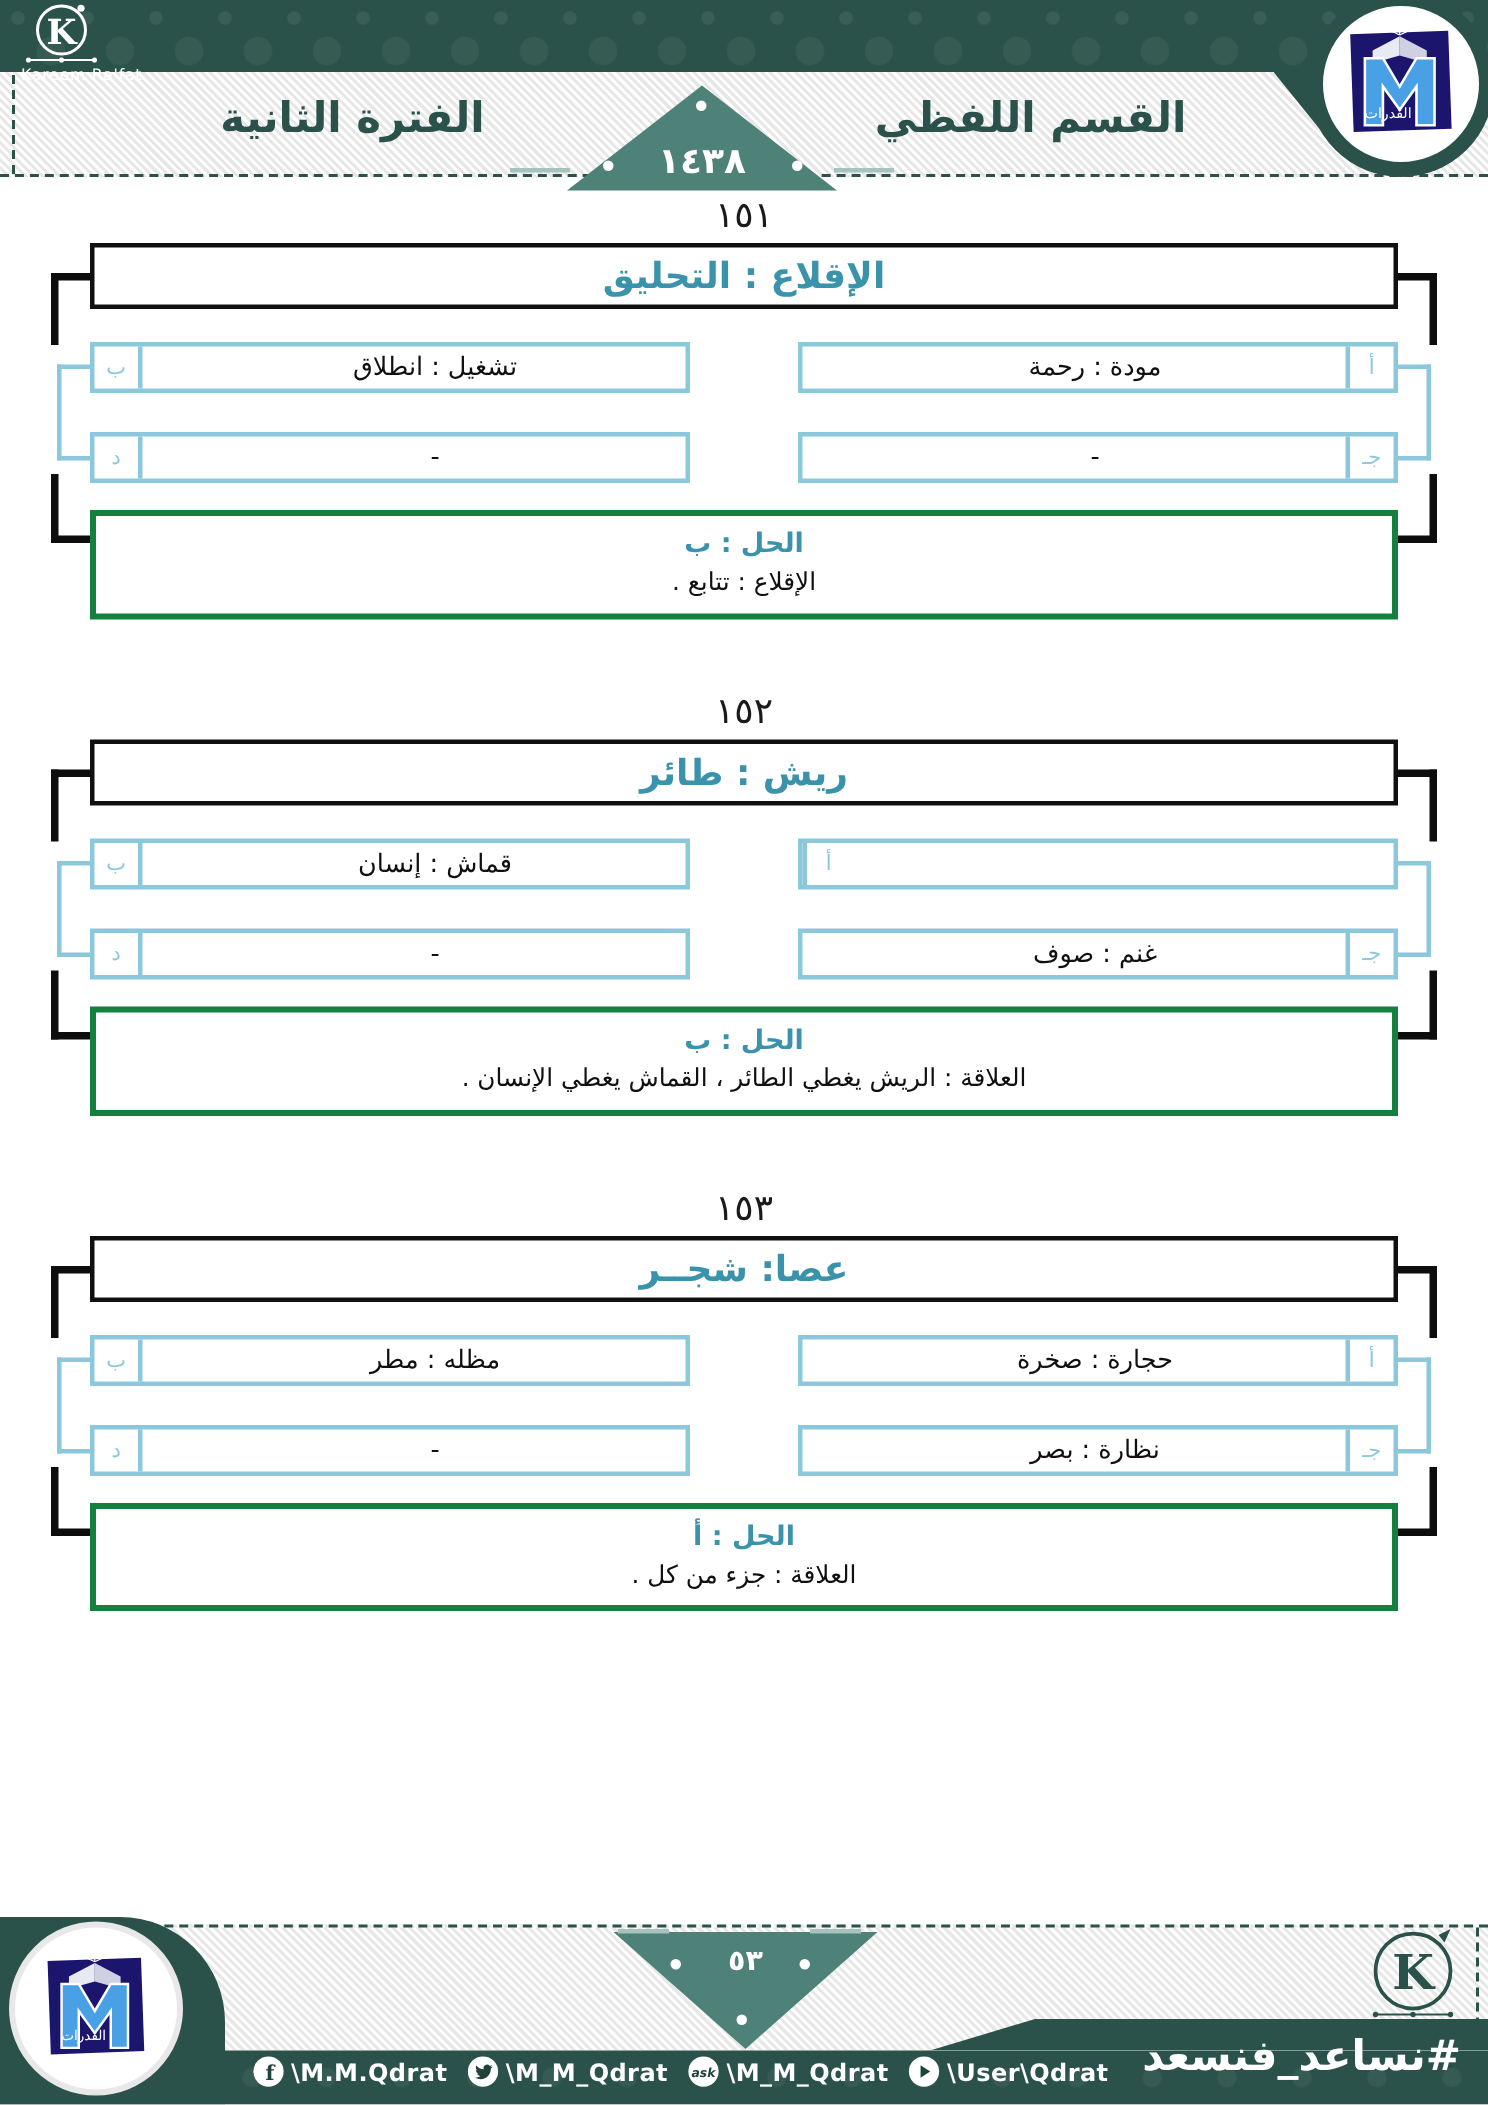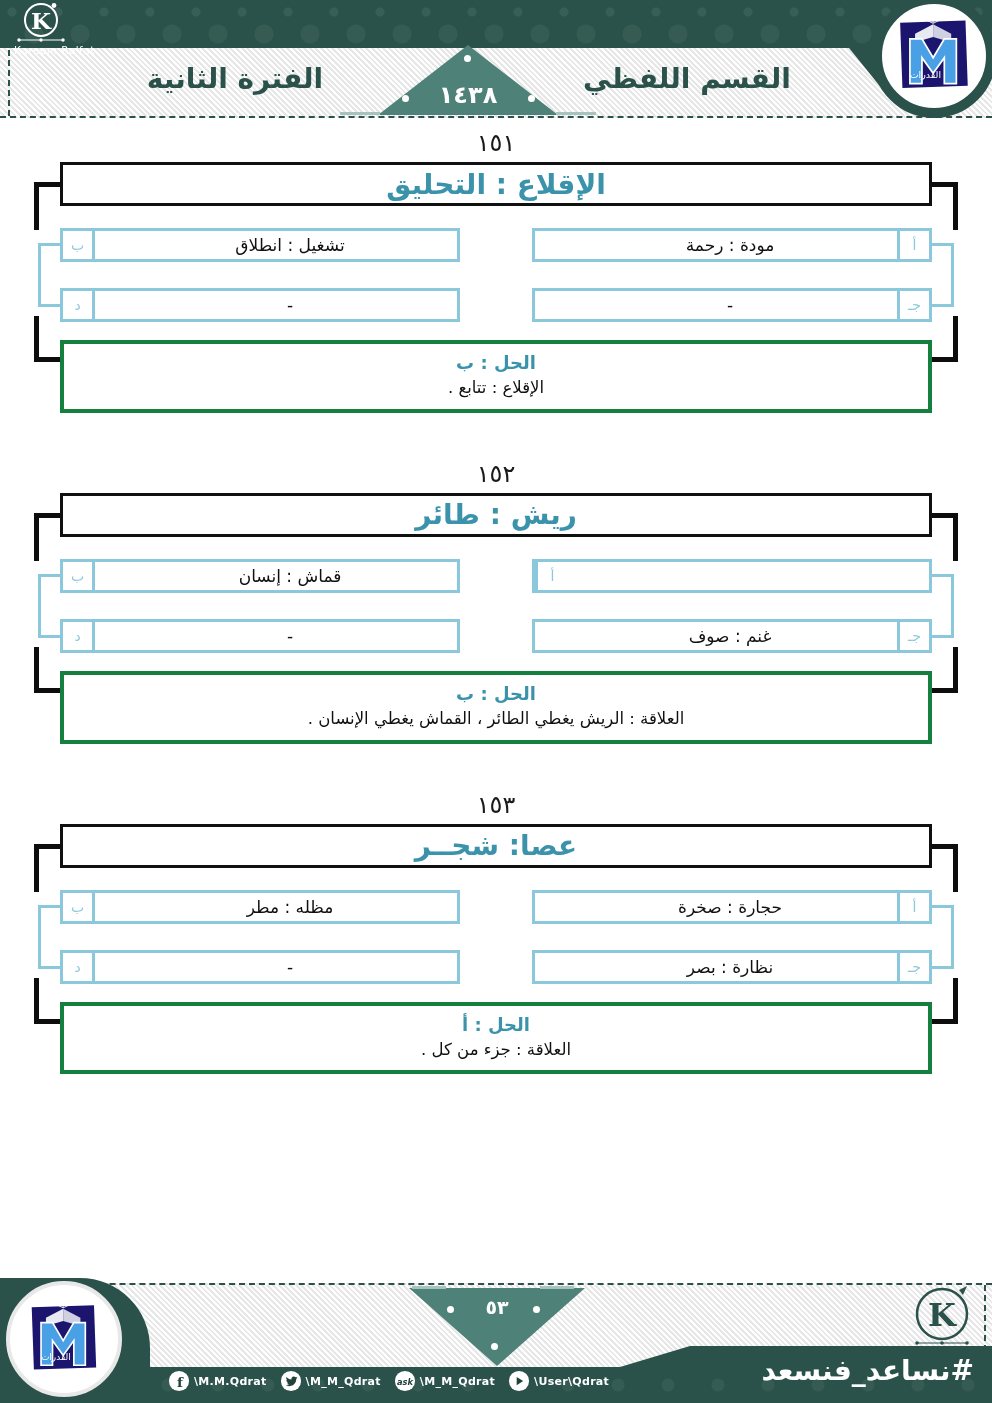--- a/index.html
+++ b/index.html
@@ -30,21 +30,21 @@
   .k-logo-wrap { position:absolute; top:2px; left:6px; width:120px; z-index:4; text-align:center; }
   .k-brand-name { color:#fff; font-size:10.5px; letter-spacing:.5px; margin-top:-4px; text-align:left; padding-left:8px; }
   .period-title {
     position:absolute; top:62px; left:110px; width:250px; text-align:center;
     font-size:28px; font-weight:bold; color:#2a524a; z-index:3;
   }
   .section-title {
     position:absolute; top:62px; left:557px; width:260px; text-align:center;
     font-size:28px; font-weight:bold; color:#2a524a; z-index:3;
   }
-  .year-tri { position:absolute; left:378px; top:45px; width:180px; height:70px; z-index:3; }
+  .year-tri { position:absolute; left:378px; top:57px; width:180px; height:70px; z-index:3; }
   .year-tri .tri { position:absolute; left:0; top:0; width:0; height:0;
     border-left:90px solid transparent; border-right:90px solid transparent; border-bottom:70px solid #4e8177; }
   .year-tri .num { position:absolute; left:0; right:0; bottom:6px; text-align:center;
     color:#fff; font-size:24px; font-weight:bold; letter-spacing:2px; }
   .wdot { position:absolute; width:7px; height:7px; border-radius:50%; background:#fff; }
   .tri-line { position:absolute; height:3px; background:#a6c4bd; z-index:3; }
   .header-wedge { position:absolute; left:849px; top:48px; width:34px; height:42px; background:#2a524a;
     clip-path:polygon(100% 0, 100% 100%, 0 0); z-index:3; }
   .header-logo-circle {
     position:absolute; left:872px; top:-6px; width:124px; height:124px; border-radius:50%;
@@ -55,21 +55,21 @@
   
   #questions-container { position:absolute; top:118px; left:0; width:992px; z-index:1; }
   .question { margin-top:10px; }
   .question + .question { margin-top:46px; }
   .q-number { text-align:center; font-size:24px; color:#1a1a1a; line-height:30px; margin-bottom:4px; }
   .q-frame { position:relative; width:872px; margin:0 auto; }
   .q-title-box {
     height:44px; border:3px solid #101010; background:#fff;
     display:flex; align-items:center; justify-content:center;
   }
-  .q-title { color:#3b93ab; font-size:28px; font-weight:bold; }
+  .q-title { color:#3b93ab; font-size:24px; font-weight:bold; }
   .options { padding:22px 0 18px; display:flex; flex-direction:column; gap:26px; }
   .opt-row { display:flex; justify-content:space-between; direction:ltr; }
   .opt { width:400px; height:34px; border:3px solid #8cc8dc; background:#fff; display:flex; direction:ltr; }
   .opt-letter { width:32px; flex:none; display:flex; align-items:center; justify-content:center;
     color:#8cc8dc; font-size:14px; }
   .opt.left-col .opt-letter { border-right:3px solid #8cc8dc; }
   .opt.right-col .opt-letter { border-left:3px solid #8cc8dc; }
   .opt-text { flex:1; display:flex; align-items:center; justify-content:center;
     direction:rtl; font-size:17px; color:#101010;padding-left:28px; }
   .answer-box { border:4px solid #15803d; background:#fff; padding:5px 10px 8px; text-align:center; }
@@ -109,21 +109,21 @@
     display:flex; align-items:center; justify-content:center; }
   .page-tri { position:absolute; left:409px; top:1288px; width:176px; height:78px; z-index:2; }
   .page-tri .tri { position:absolute; left:0; top:0; width:0; height:0;
     border-left:88px solid transparent; border-right:88px solid transparent; border-top:78px solid #4e8177; }
   .page-tri .num { position:absolute; left:0; right:0; top:8px; text-align:center;
     color:#fff; font-size:19px; font-weight:bold; letter-spacing:3px; }
   .social-row { position:absolute; left:168px; top:1370px; display:flex; align-items:center; gap:13px;
     direction:ltr; z-index:5; }
   .social-item { display:flex; align-items:center; gap:4px; }
   .social-icon { width:22px; height:22px; display:inline-flex; }
-  .social-handle { color:#fff; font-size:11px; font-weight:bold; letter-spacing:.3px; }
+  .social-handle { color:#fff; font-size:16px; font-weight:bold; letter-spacing:.3px; }
   .hashtag { position:absolute; right:18px; top:1354px; color:#fff; font-size:28px; font-weight:bold; z-index:5; }
   .kf-logo-wrap { position:absolute; left:898px; top:1286px; width:88px; text-align:center; z-index:2; }
   .kf-brand-name { color:#2a524a; font-size:10px; margin-top:-2px; }
 </style>
 </head>
 <body>
 
 <div id="page">
 
   <div class="header-band"></div>

